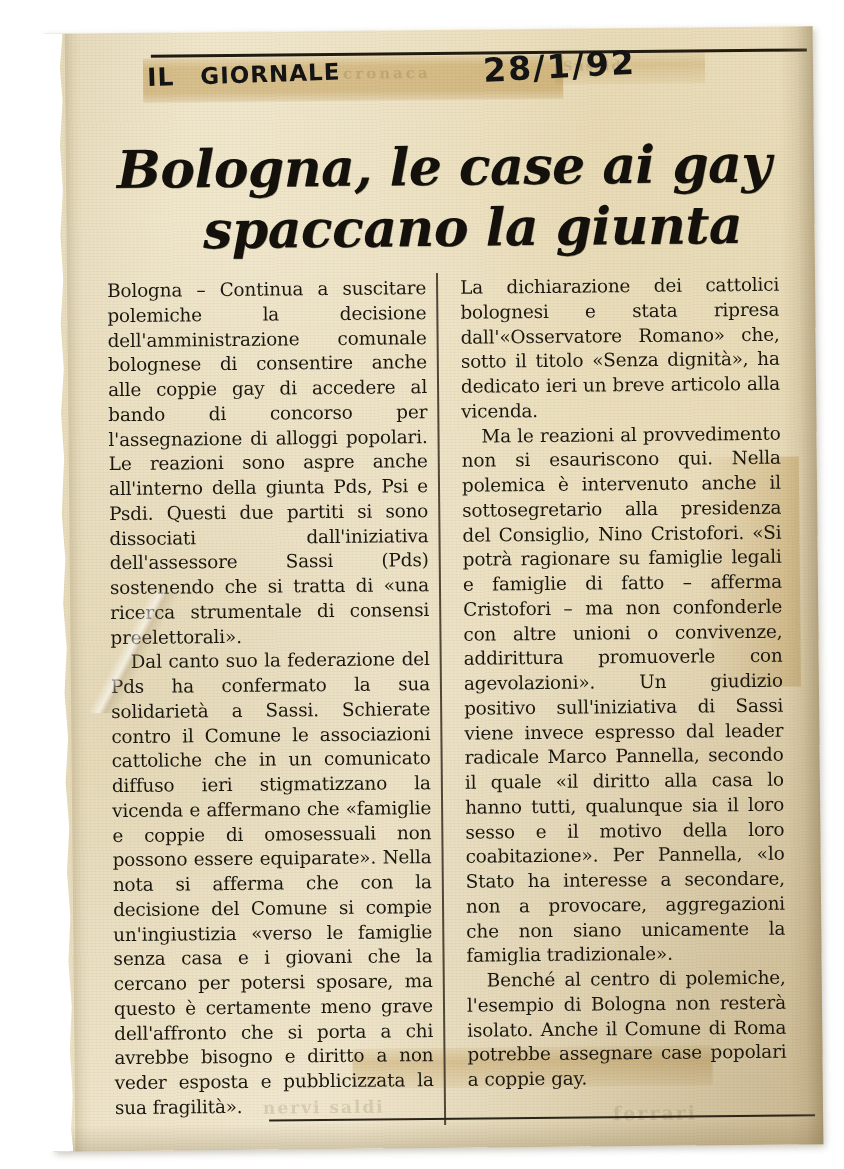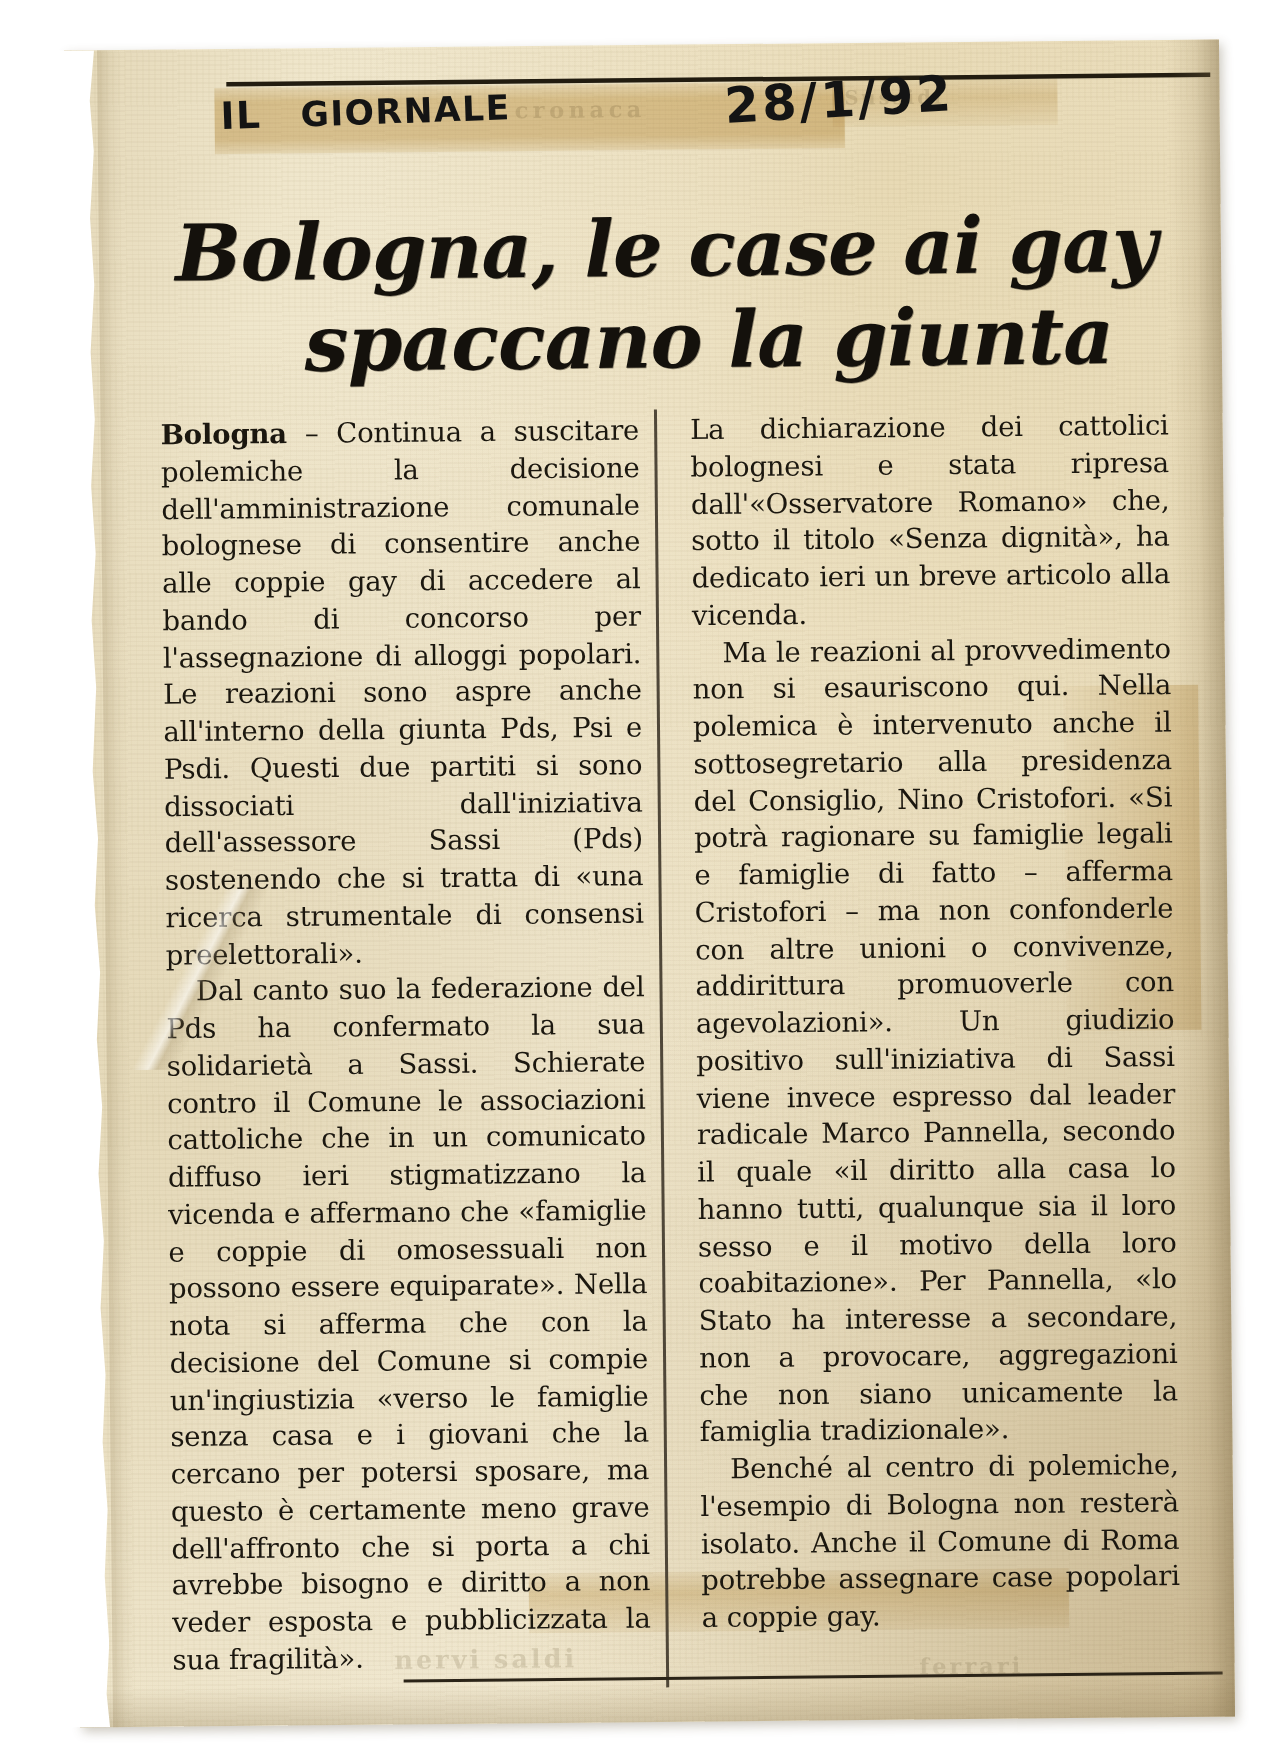--- a/index.html
+++ b/index.html
@@ -237,37 +237,37 @@
     text-justify: inter-word;
     font-family: "DejaVu Serif", serif;
     font-size: 18.4px;
     line-height: 1.345;
     color: #1b170f;
     letter-spacing: -0.15px;
     word-spacing: 0.2px;
   }
   .column p + p { text-indent: 20px; }
   .column p .lead {
-    font-weight: 700;
+    font-weight: 400;
   }
 
   
   .ghost {
     position: absolute;
     color: rgba(120,104,70,0.20);
     font-family: "DejaVu Serif", serif;
     font-weight: 700;
     pointer-events: none;
     user-select: none;
     white-space: nowrap;
   }
   .ghost-1 { left: 300px; top: 34px; font-size: 15px; letter-spacing: 3px; }
   .ghost-2 { left: 520px; top: 30px; font-size: 13px; letter-spacing: 2px; }
   .ghost-3 { left: 210px; top: 1066px; font-size: 17px; letter-spacing: 2px; }
-  .ghost-4 { left: 560px; top: 1074px; font-size: 15px; letter-spacing: 2px; }
+  .ghost-4 { left: 560px; top: 1074px; font-size: 19px; letter-spacing: 2px; }
 </style>
 </head>
 <body>
 
 <div id="scan">
 
   <div class="clipping">
 
     <div class="grain"></div>
 

